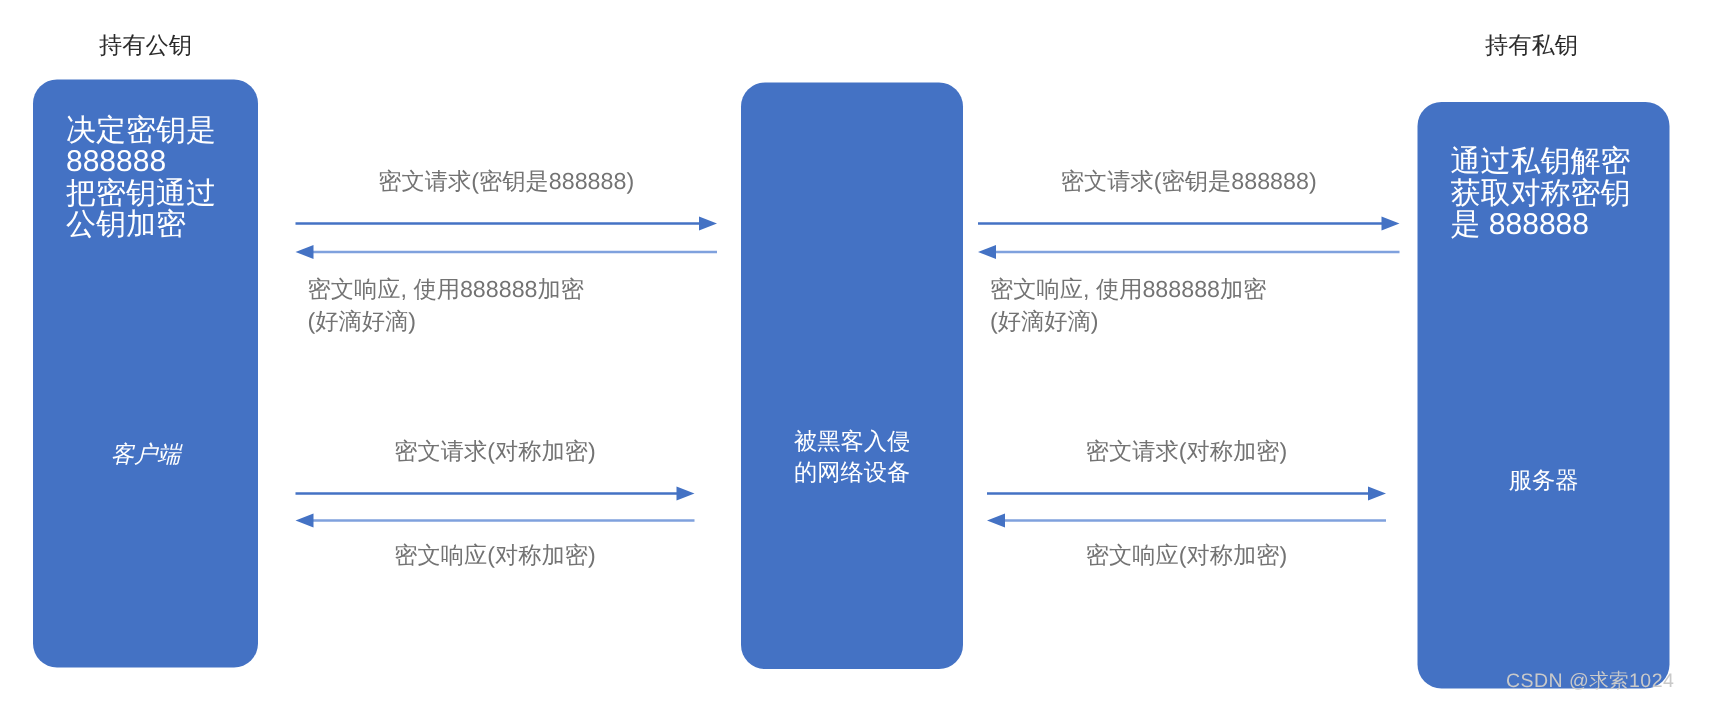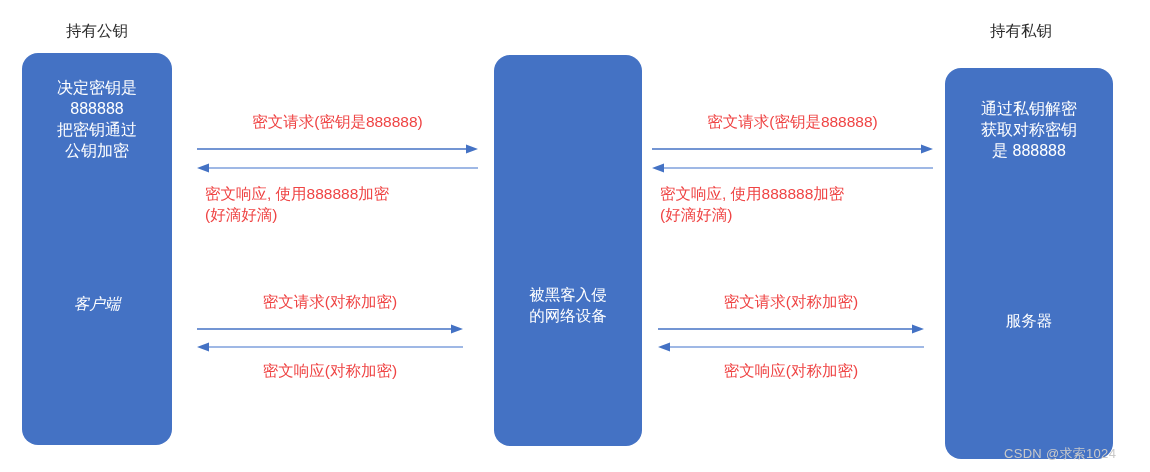--- a/index.html
+++ b/index.html
@@ -23,23 +23,23 @@
     position: absolute;
     background: #4472C4;
     border-radius: 16px;
     box-sizing: border-box;
   }
   .node-head {
     position: absolute;
     left: 0;
     right: 0;
     color: #ffffff;
-    font-size: 16px;
+    font-size: 20px;
     line-height: 21px;
-    text-align: center;
+    text-align: left;
     padding: 0 22px;
     white-space: pre-line;
   }
   .node-name {
     position: absolute;
     left: 0;
     right: 0;
     color: #ffffff;
     font-size: 15.5px;
     line-height: 21px;
@@ -63,21 +63,21 @@
     height: 12px;
   }
   .arrow svg {
     display: block;
     overflow: visible;
   }
 
   
   .arrow-label {
     position: absolute;
-    color: #ef4444;
+    color: #737373;
     font-size: 15.5px;
     line-height: 21px;
     white-space: pre-line;
     text-align: center;
   }
 
   
   .watermark {
     position: absolute;
     color: #c9c9c9;

